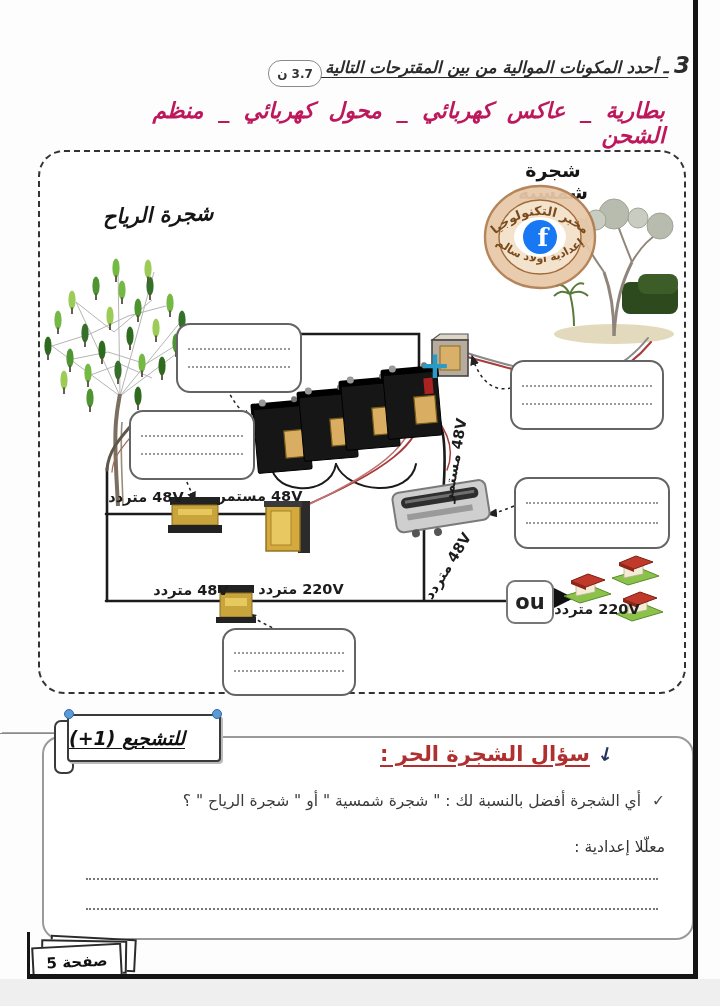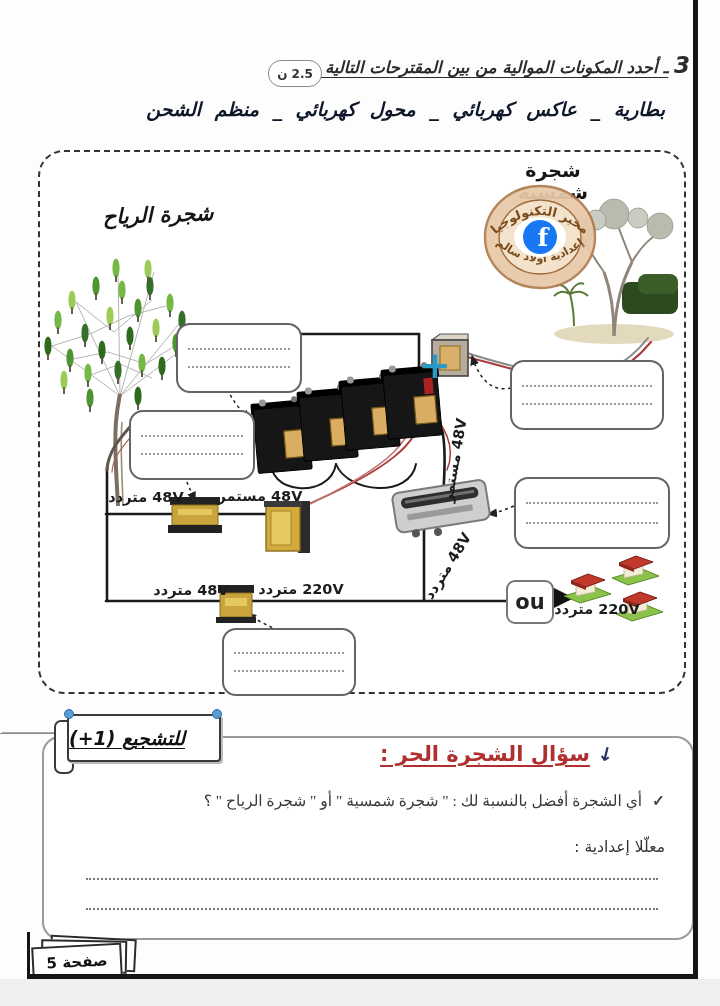--- a/index.html
+++ b/index.html
@@ -13,21 +13,21 @@
   .below-strip{left:0;top:979px;width:720px;height:27px;background:#efefef;}
   
   .q-line{right:30px;top:52px;width:420px;direction:rtl;text-align:right;
           font-style:italic;font-weight:bold;font-size:16.5px;color:#2b2b2b;}
   .q-line .qtext{text-decoration:underline;text-underline-offset:4px;}
   .q-num{font-size:23px;font-style:italic;}
   .points-badge{left:268px;top:60px;width:52px;height:25px;border:1.6px solid #8a8a8a;
           border-radius:13px;background:#fff;display:flex;align-items:center;justify-content:center;
           direction:rtl;font-size:12px;font-weight:bold;color:#333;}
   .options-line{right:55px;top:98px;width:550px;direction:rtl;text-align:right;
-          font-weight:bold;font-style:italic;font-size:19px;letter-spacing:.5px;word-spacing:7px;color:#0f172a;}
+          font-weight:bold;font-style:italic;font-size:22px;letter-spacing:.5px;word-spacing:7px;color:#be185d;}
   
   .diagram-border{left:38px;top:150px;width:644px;height:540px;border:2px dashed #333;border-radius:26px;background:#fff;}
   .windtree-label{left:88px;top:203px;width:140px;font-size:21px;font-weight:bold;font-style:italic;
           direction:rtl;text-align:center;transform:rotate(-2deg);color:#151515;}
   .solartree-label{left:488px;top:159px;width:130px;font-size:19px;font-weight:bold;
           direction:rtl;text-align:center;color:#151515;}
   .vlabel{font-size:14.5px;font-weight:bold;color:#1c1c1c;direction:rtl;text-align:center;white-space:nowrap;}
   .rot80{transform:rotate(-80deg);}
   .rot58{transform:rotate(-58deg);}
   .minus-sign{left:252px;top:372px;font-size:22px;font-weight:bold;color:#3a6fa0;}
@@ -45,21 +45,21 @@
   .banner .body{position:absolute;left:13px;top:10px;width:150px;height:44px;background:#fff;border:2px solid #3a3a3a;border-radius:4px;
           display:flex;align-items:center;justify-content:flex-start;box-shadow:2px 2px 0 #bbb;}
   .banner .pin{position:absolute;width:8px;height:8px;border-radius:50%;background:#5b9bd5;border:1px solid #2d6aa3;}
   .banner .pin.l{left:10px;top:5px;} .banner .pin.r{left:158px;top:5px;}
   .banner-text{direction:ltr;font-weight:bold;font-style:italic;font-size:19px;color:#111;
           text-decoration:underline;text-underline-offset:3px;}
   .bonus-heading{left:380px;top:742px;width:268px;direction:rtl;text-align:left;
           font-size:21px;font-weight:bold;color:#b03030;text-decoration:underline;text-underline-offset:4px;}
   .heading-arrow{display:inline-block;color:#26355e;font-size:19px;text-decoration:none;
           transform:rotate(14deg);margin-left:8px;}
-  .bonus-question{left:70px;top:792px;width:595px;direction:rtl;text-align:right;font-size:15.5px;color:#3a3a3a;font-family:Liberation Serif, serif;}
+  .bonus-question{left:70px;top:792px;width:595px;direction:rtl;text-align:right;font-size:15.5px;color:#3a3a3a;}
   .bonus-question .check{font-weight:bold;color:#444;margin-left:6px;}
   .bonus-justify{left:465px;top:838px;width:200px;direction:rtl;text-align:right;font-size:15.5px;color:#333;}
   .answer-line{height:0;border-bottom:2.4px dotted #787878;}
   
   .pagecards{left:30px;top:936px;width:116px;height:46px;}
   .pagecards .card{position:absolute;background:#fff;border:2px solid #2b2b2b;width:82px;height:29px;}
   .pagecards .c3{left:20px;top:1px;transform:rotate(3deg);}
   .pagecards .c2{left:11px;top:4px;transform:rotate(1deg);}
   .pagecards .c1{left:2px;top:9px;width:86px;height:30px;border-width:2.6px;transform:rotate(-3deg);
           display:flex;align-items:center;justify-content:center;direction:ltr;font-weight:bold;font-size:15px;color:#111;}
@@ -95,21 +95,21 @@
       <marker id="ab" markerWidth="6" markerHeight="6" refX="4" refY="2.5" orient="auto">
         <path d="M0,0 L5,2.5 L0,5 Z" fill="#111"></path>
       </marker>
     </defs>
   </svg>
 
   <div class="abs q-line">
     <span class="q-num">3</span>
     <span class="qtext">ـ أحدد المكونات الموالية من بين المقترحات التالية :</span>
   </div>
-  <div class="abs points-badge">2.5 ن</div>
+  <div class="abs points-badge">3.7 ن</div>
   <div class="abs options-line">بطارية _ عاكس كهربائي _ محول كهربائي _ منظم الشحن</div>
 
   <div class="abs diagram-border"></div>
 
   <div class="abs windtree-label">شجرة الرياح</div>
   <div class="abs solartree-label">شجرة شمسية</div>
 
   <svg class="abs" style="left:28px;top:236px;" width="172" height="272" viewBox="0 0 172 272">
     <g stroke="#b5b5b5" stroke-width="1" fill="none">
       <path d="M92,160 L24,110 M92,160 L48,66 M92,160 L90,34 M92,160 L126,36 M92,160 L154,84 M92,160 L156,112

